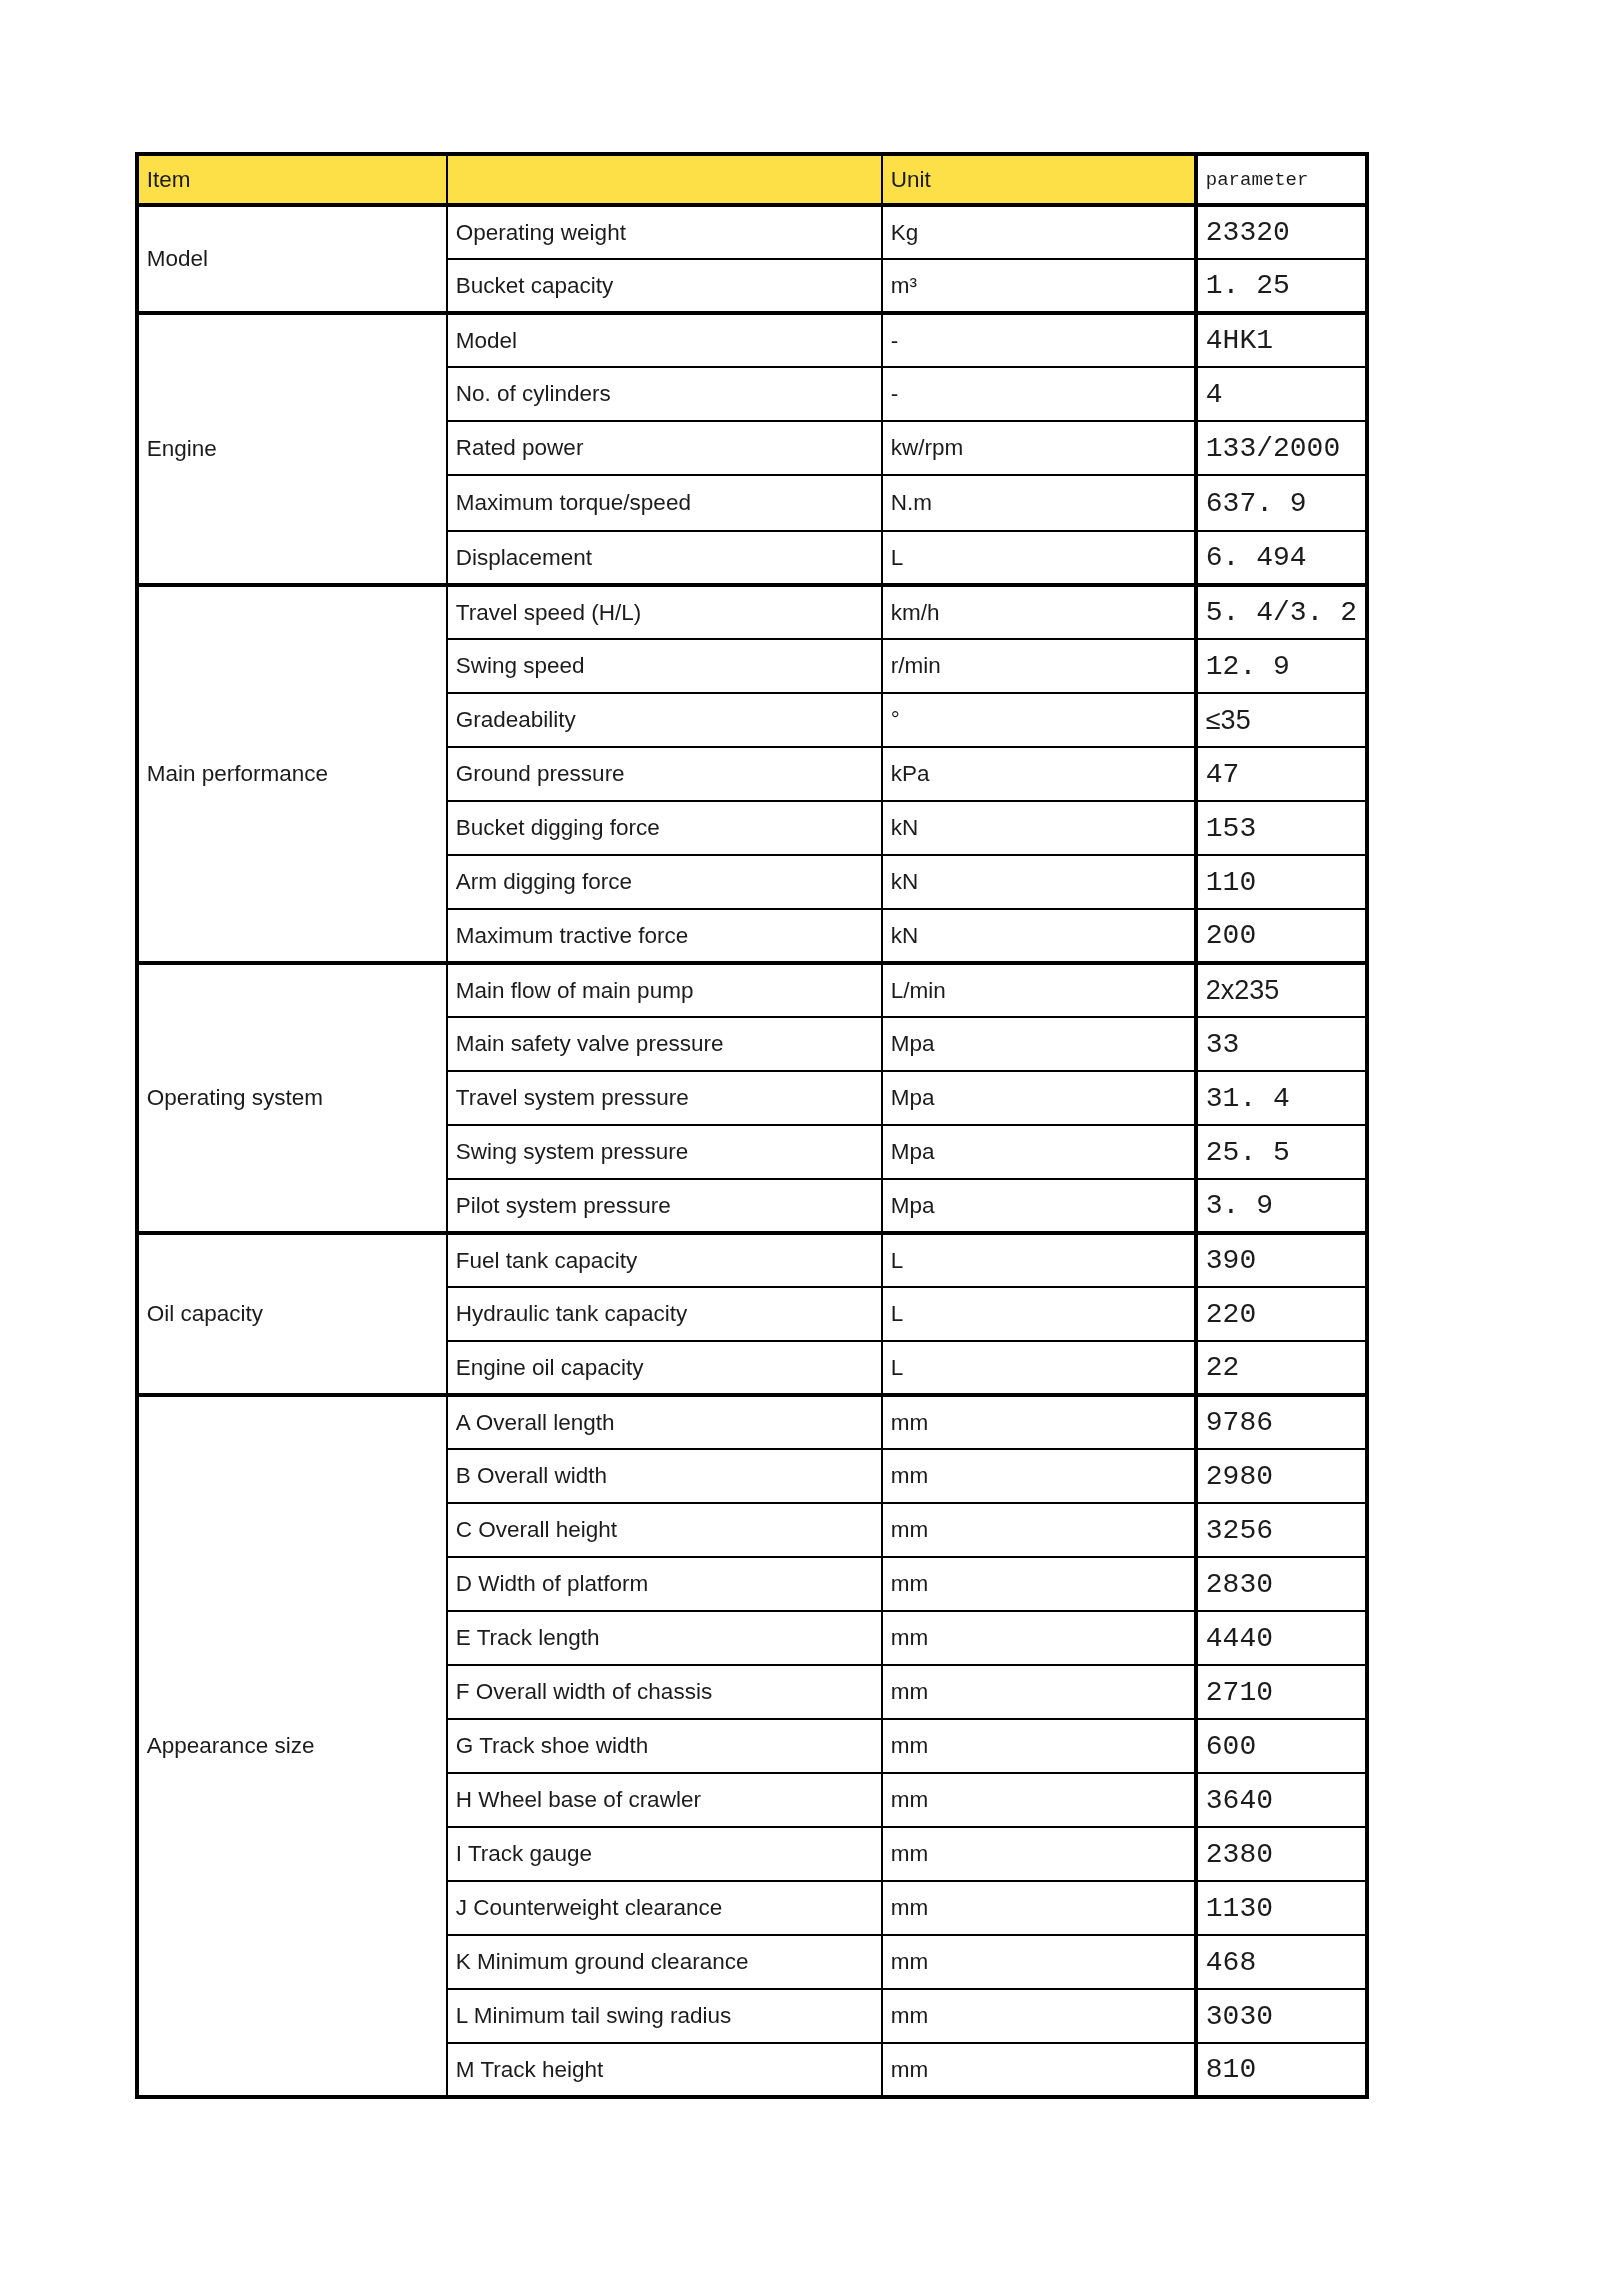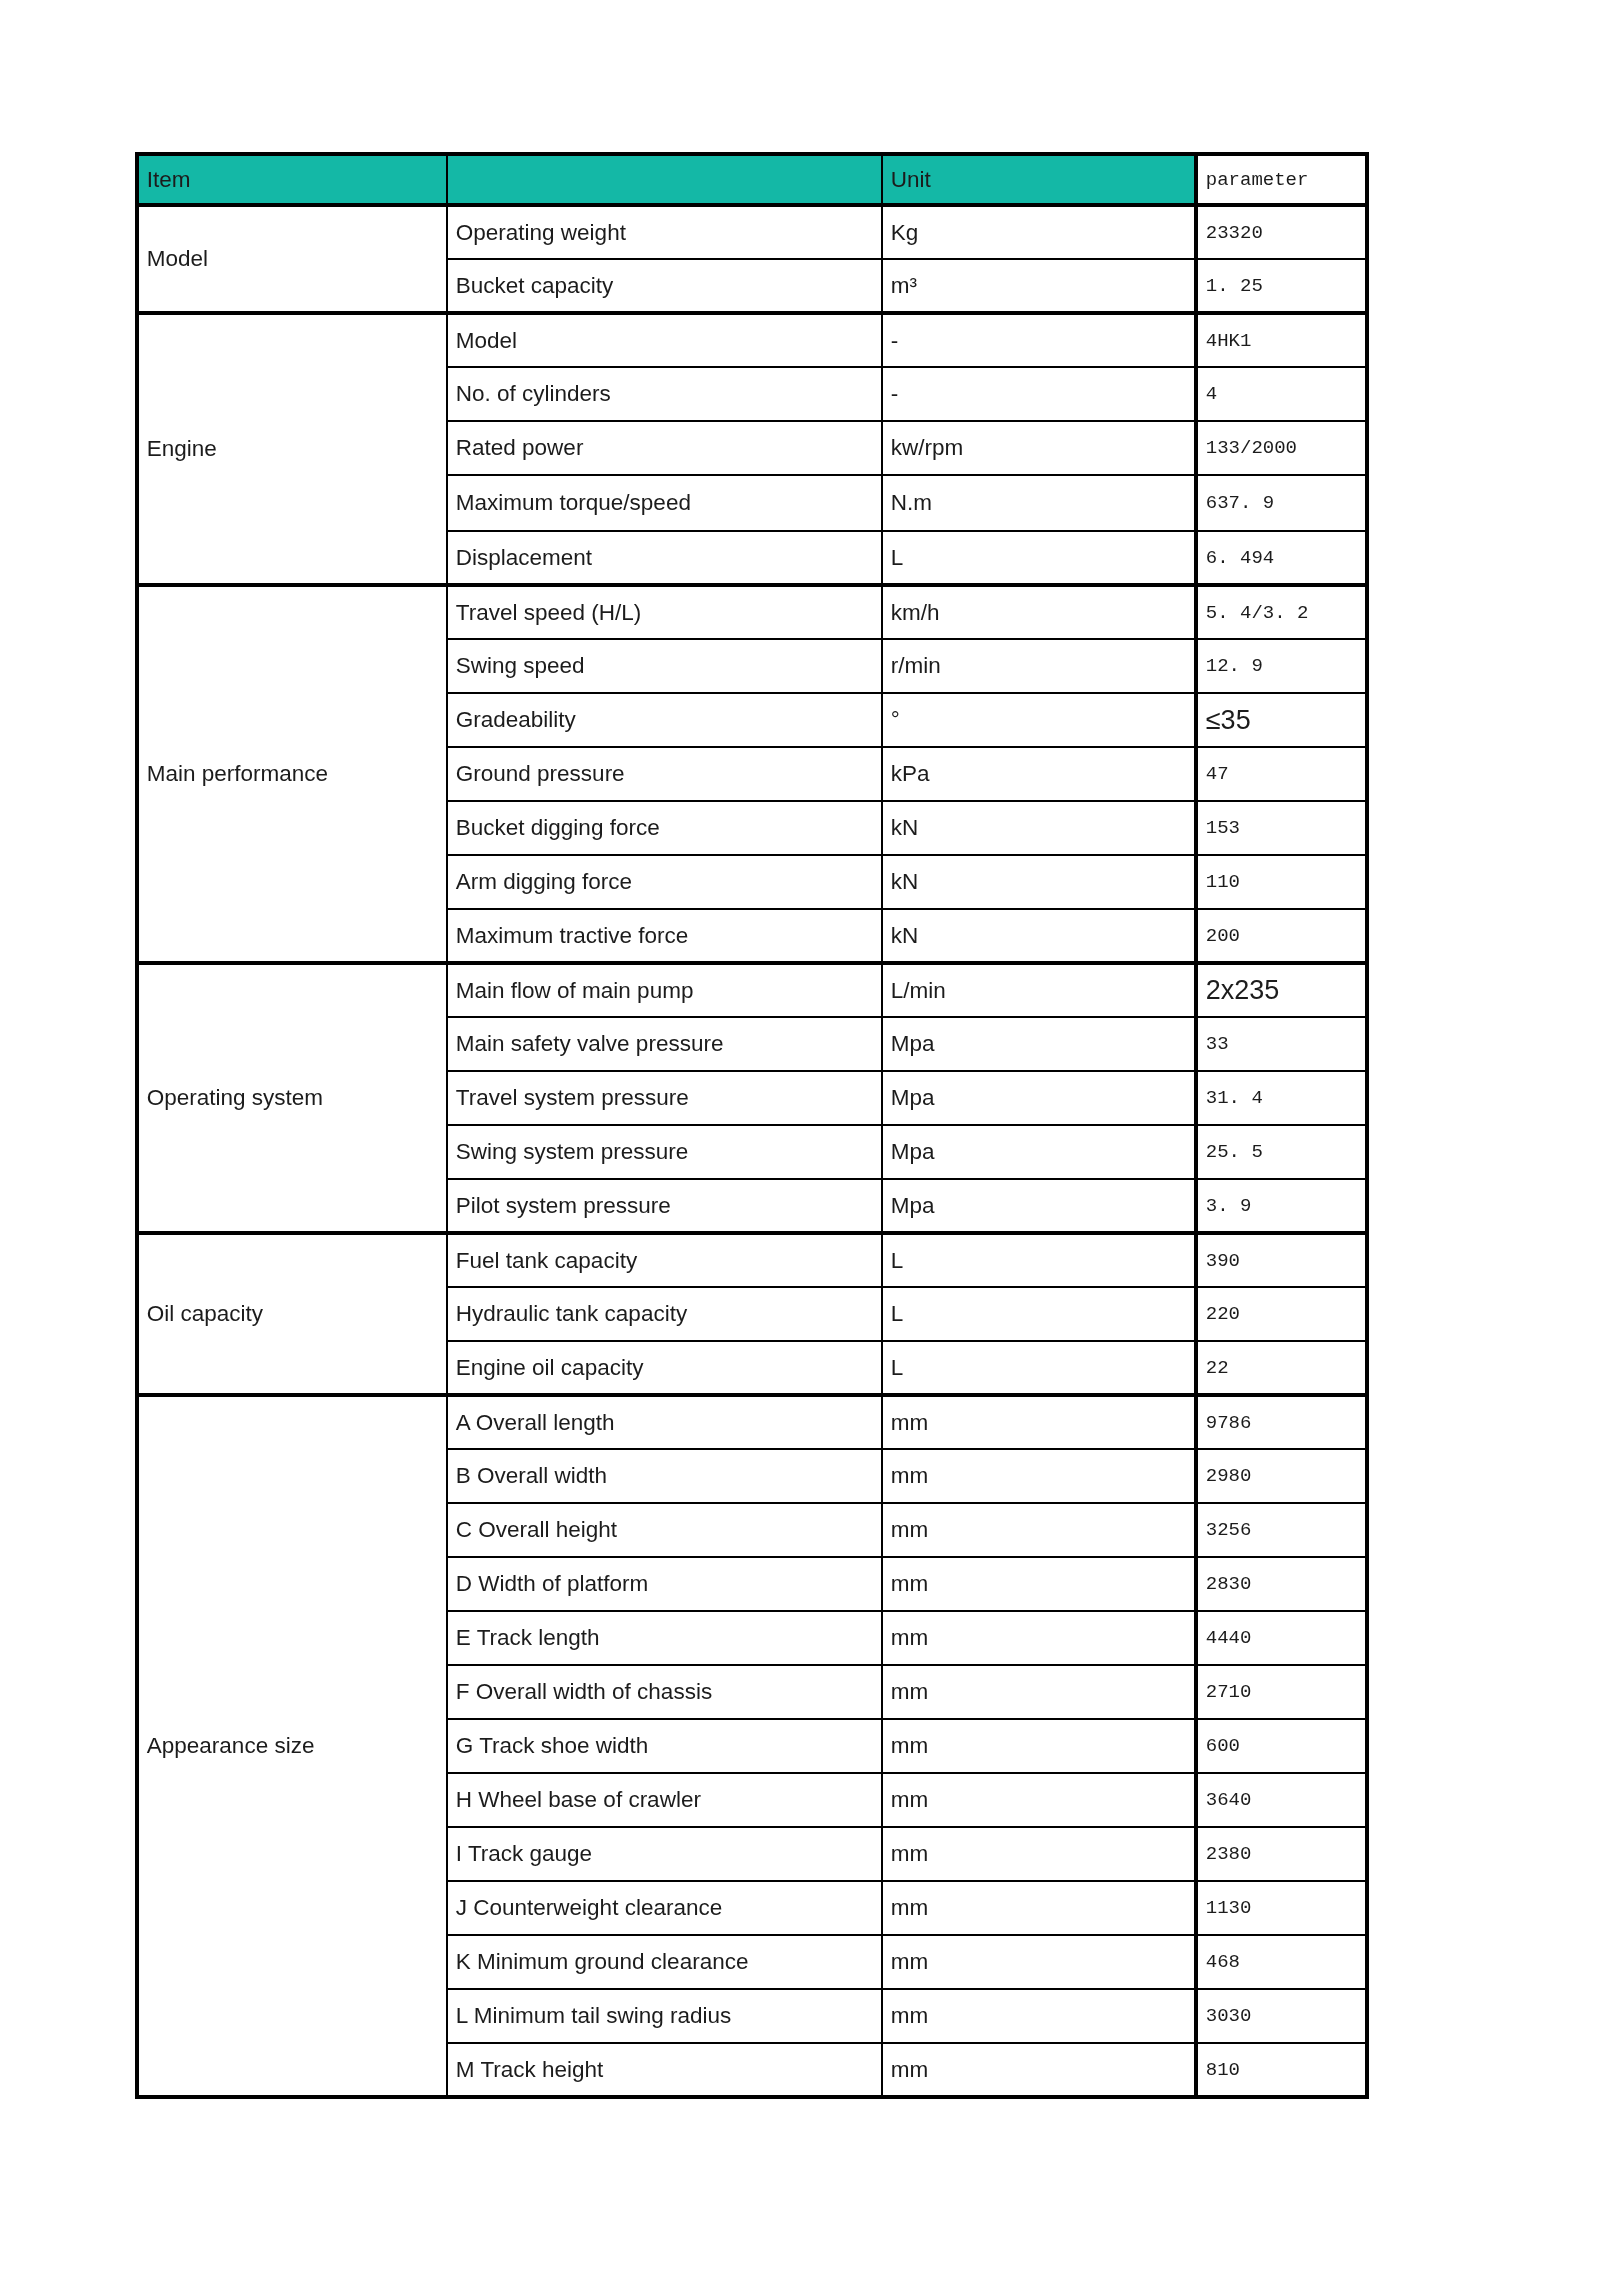--- a/index.html
+++ b/index.html
@@ -29,29 +29,29 @@
     vertical-align: middle;
     overflow: hidden;
     white-space: nowrap;
     color: #1c1c1c;
   }
   .spec thead tr { height: 51px; }
   .spec tbody tr { height: 54px; }
   .spec tbody tr.tall { height: 56px; }
   .spec thead th { border-bottom-width: 4.9px; font-weight: normal; }
   .spec tr.section-start td { border-top-width: 4.9px; }
-  .hdr-shaded { background: #14b8a6; }
+  .hdr-shaded { background: #fde047; }
   .group-cell, .label-cell, .unit-cell {
     font-family: "Liberation Sans", sans-serif;
     font-size: 22.5px;
   }
   .value-cell, .param-hdr {
     border-left-width: 4.9px !important;
     font-family: "Liberation Mono", monospace;
-    font-size: 19px;
+    font-size: 28px;
     color: #000;
   }
   .param-hdr { font-size: 19px; }
   .value-cell.val-sans {
     font-family: "Liberation Sans", sans-serif;
     font-size: 27px;
     color: #1c1c1c;
   }
 </style>
 </head>

